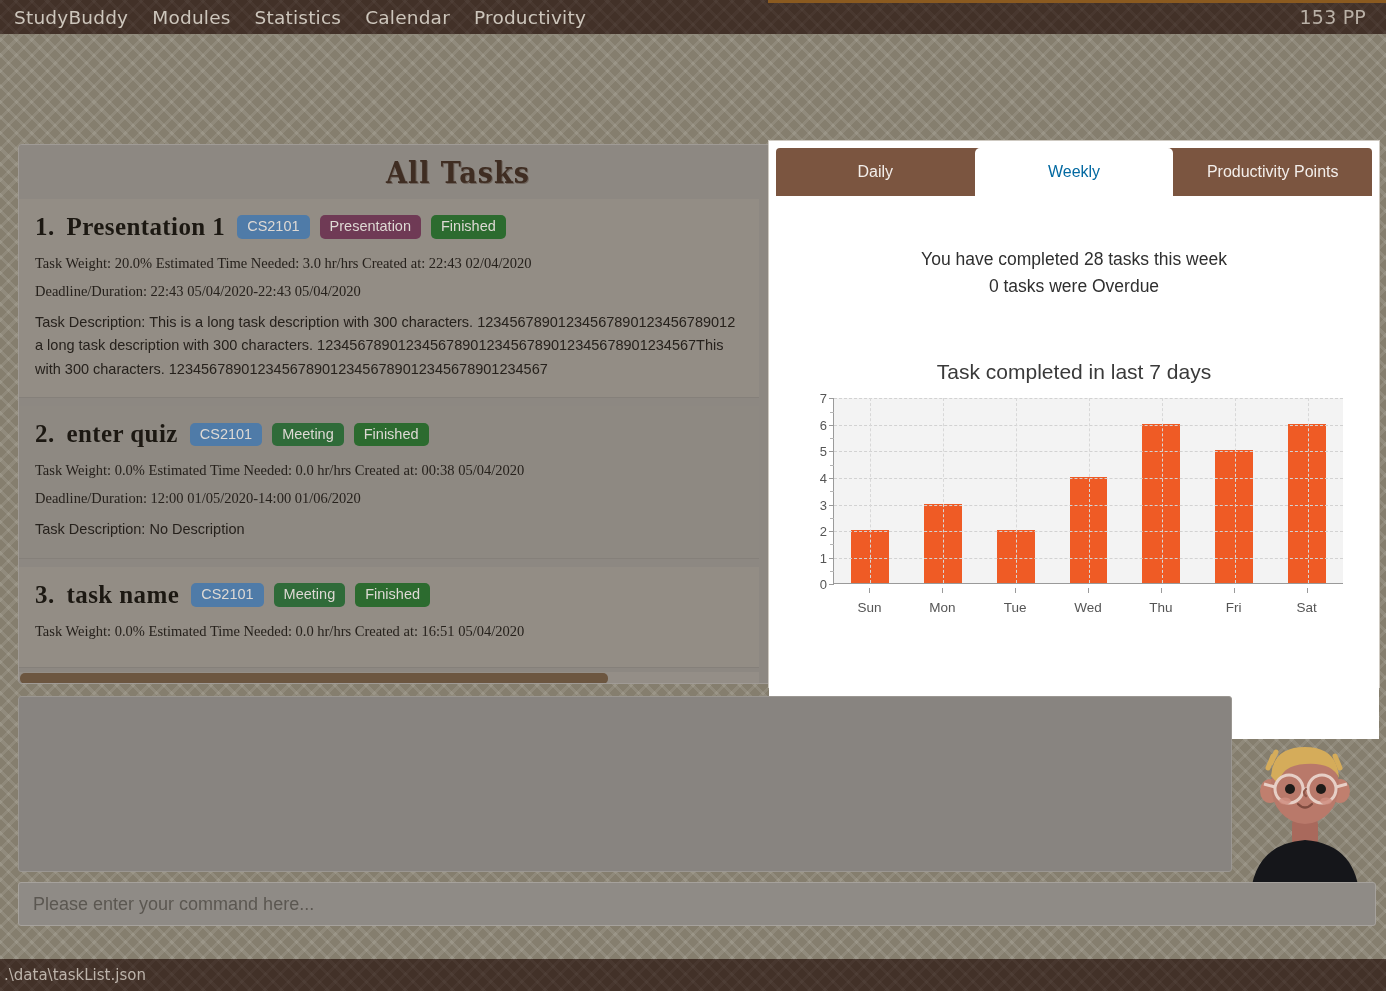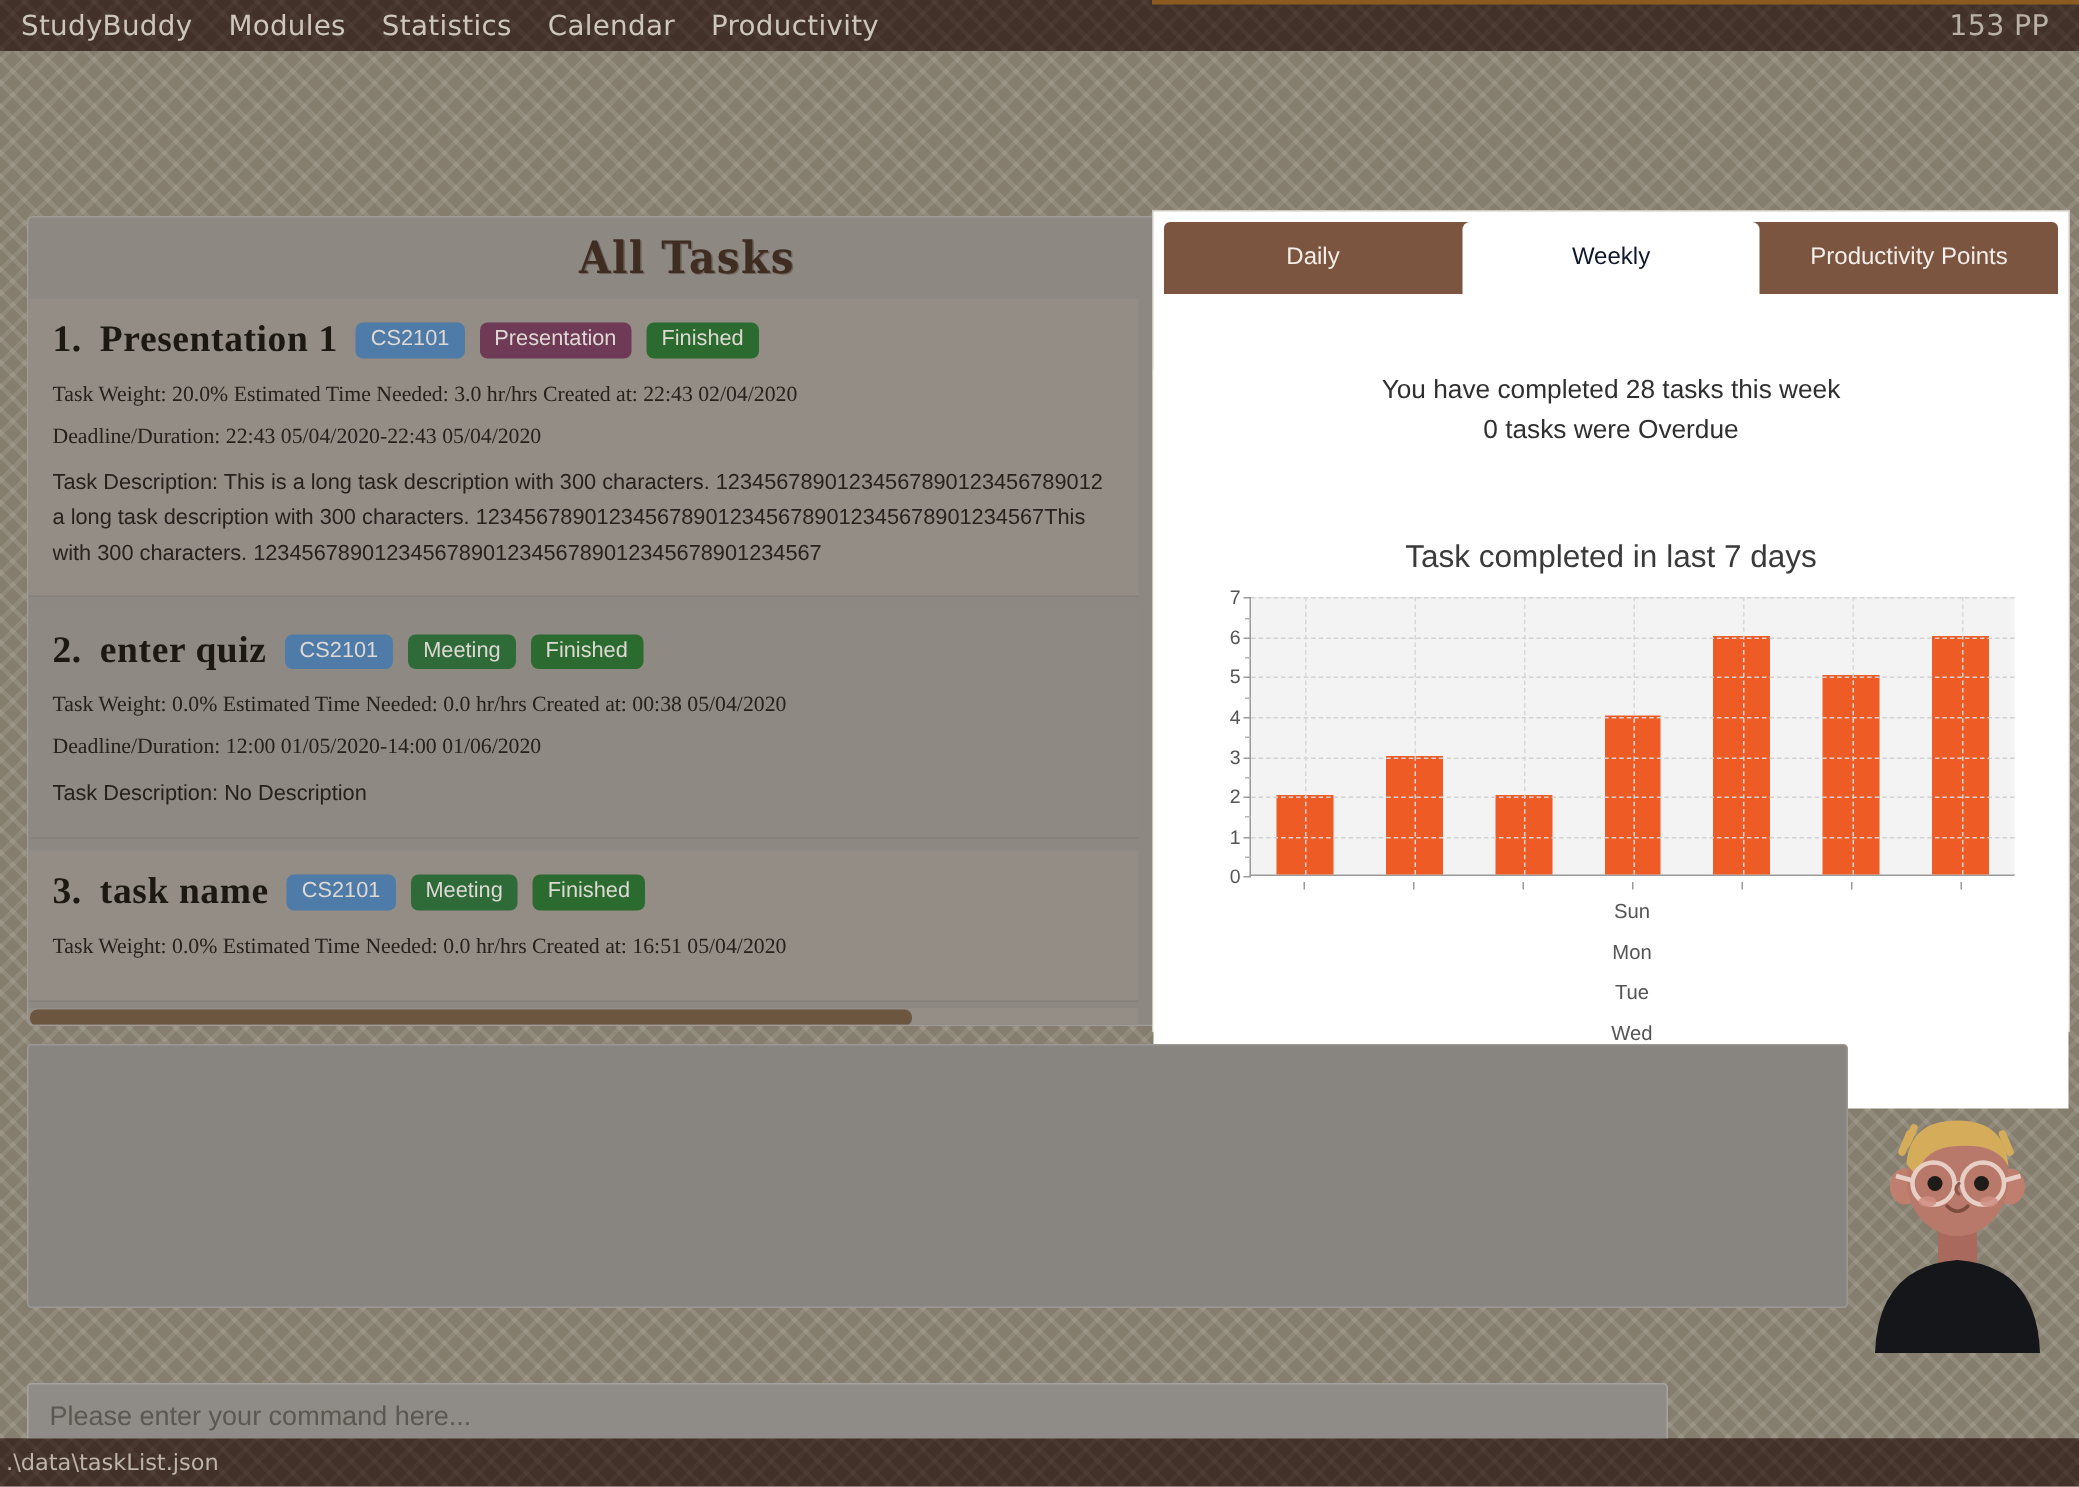--- a/index.html
+++ b/index.html
@@ -208,21 +208,21 @@
   .tab {
     flex: 1;
     display: flex; align-items: center; justify-content: center;
     color: #f3eeea;
     font-size: 16px;
     height: 48px;
     font-family: "Liberation Sans", sans-serif;
   }
   .tab.active {
     background: #ffffff;
-    color: #0f172a;
+    color: #0369a1;
     border-radius: 5px 5px 0 0;
   }
   #stats-body {
     position: relative;
     height: 493px;
     background: #fff;
     padding: 0 12px;
   }
   #summary {
     text-align: center;
@@ -290,21 +290,20 @@
     display: flex; align-items: flex-end; justify-content: center;
     position: relative;
   }
   .bar {
     width: 52%;
     background: #ef5b25;
   }
   #xlabels {
     position: absolute; left: 28px; top: 190px; width: 510px;
     display: flex;
-    flex-direction: column;
   }
   .xlab {
     flex: 1; text-align: center;
     font-size: 13.5px; color: #555;
     padding-top: 12px;
     font-family: "Liberation Sans", sans-serif;
   }
   .xtickmark {
     position: absolute; top: 0; height: 5px;
     border-left: 1px solid #9a9a9a;
@@ -321,27 +320,26 @@
 
   
   #avatar {
     position: absolute; left: 1240px; top: 700px;
     width: 130px; height: 168px;
   }
 
   
   #cmdinput {
     position: absolute; left: 18px; top: 848px;
-    width: 1094px; height: 44px;
+    width: 1358px; height: 44px;
     background: #8f8b86;
     border: 1px solid #a6a29d;
     border-radius: 3px;
     display: flex; align-items: center;
     padding-left: 14px;
-    margin-top: 40px;
   }
   #cmd-ph {
     color: #5b5751;
     font-size: 18px;
     font-family: "Liberation Sans", sans-serif;
   }
 
   
   #statusbar {
     position: absolute; left: 0; top: 959px;

